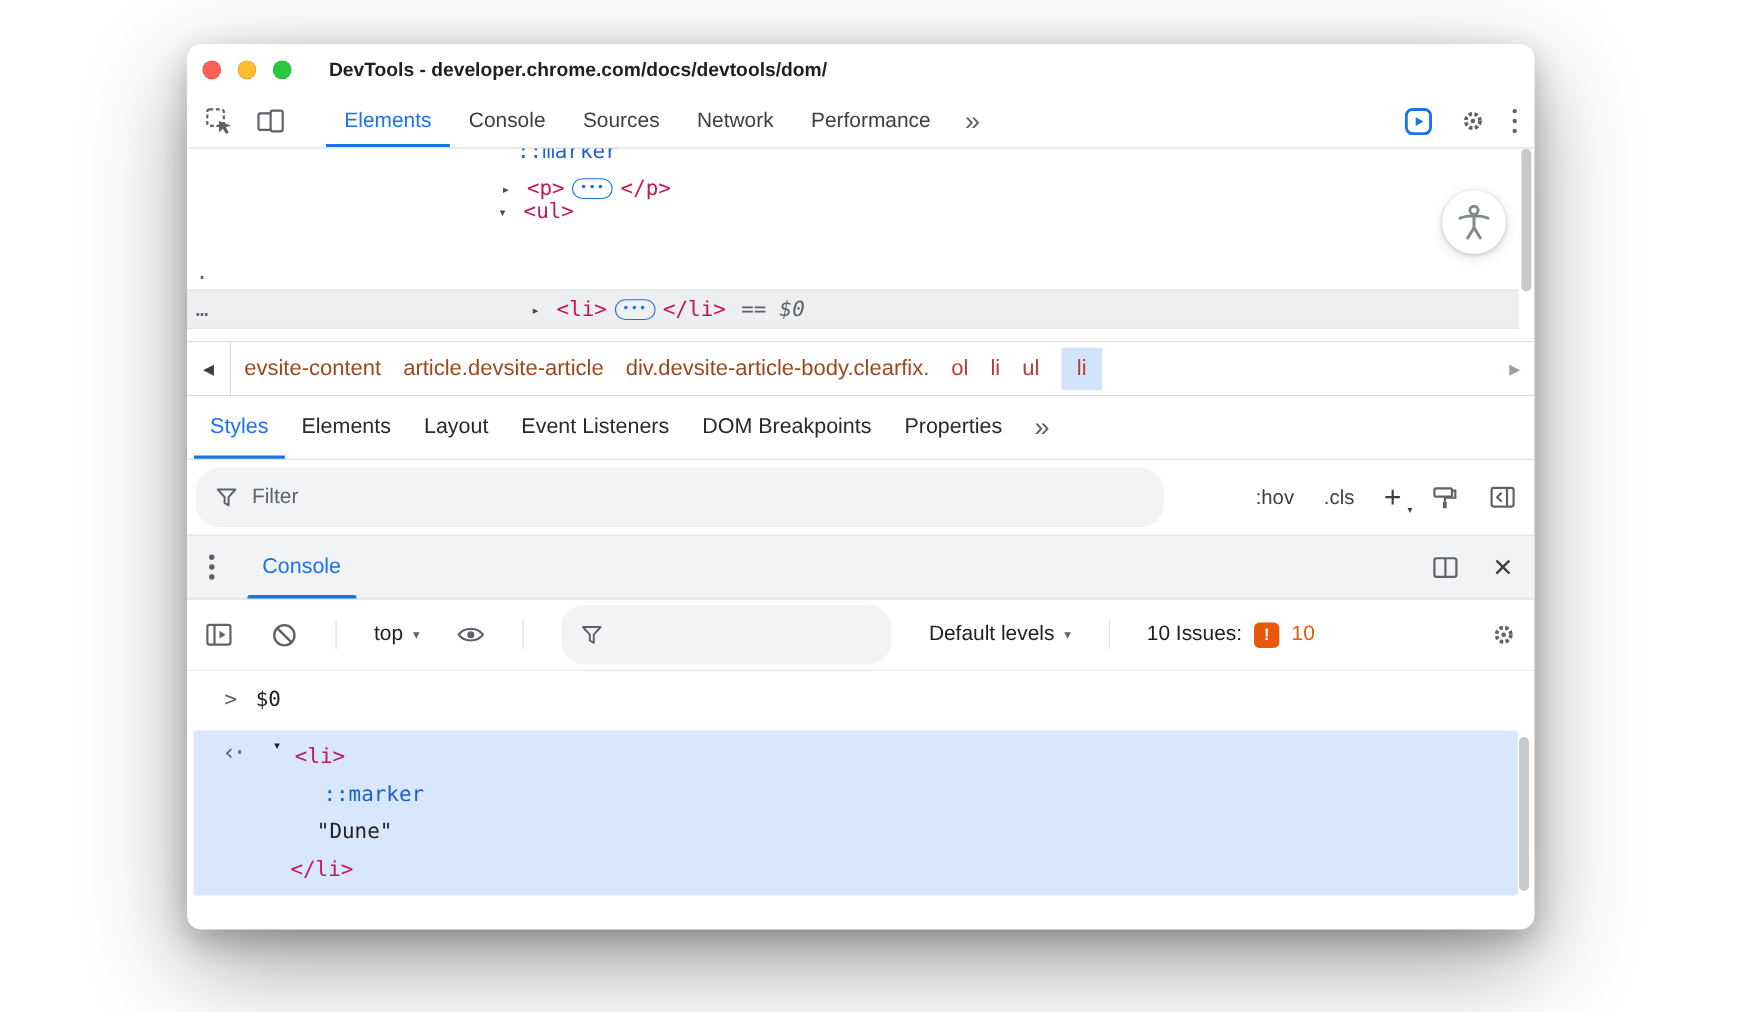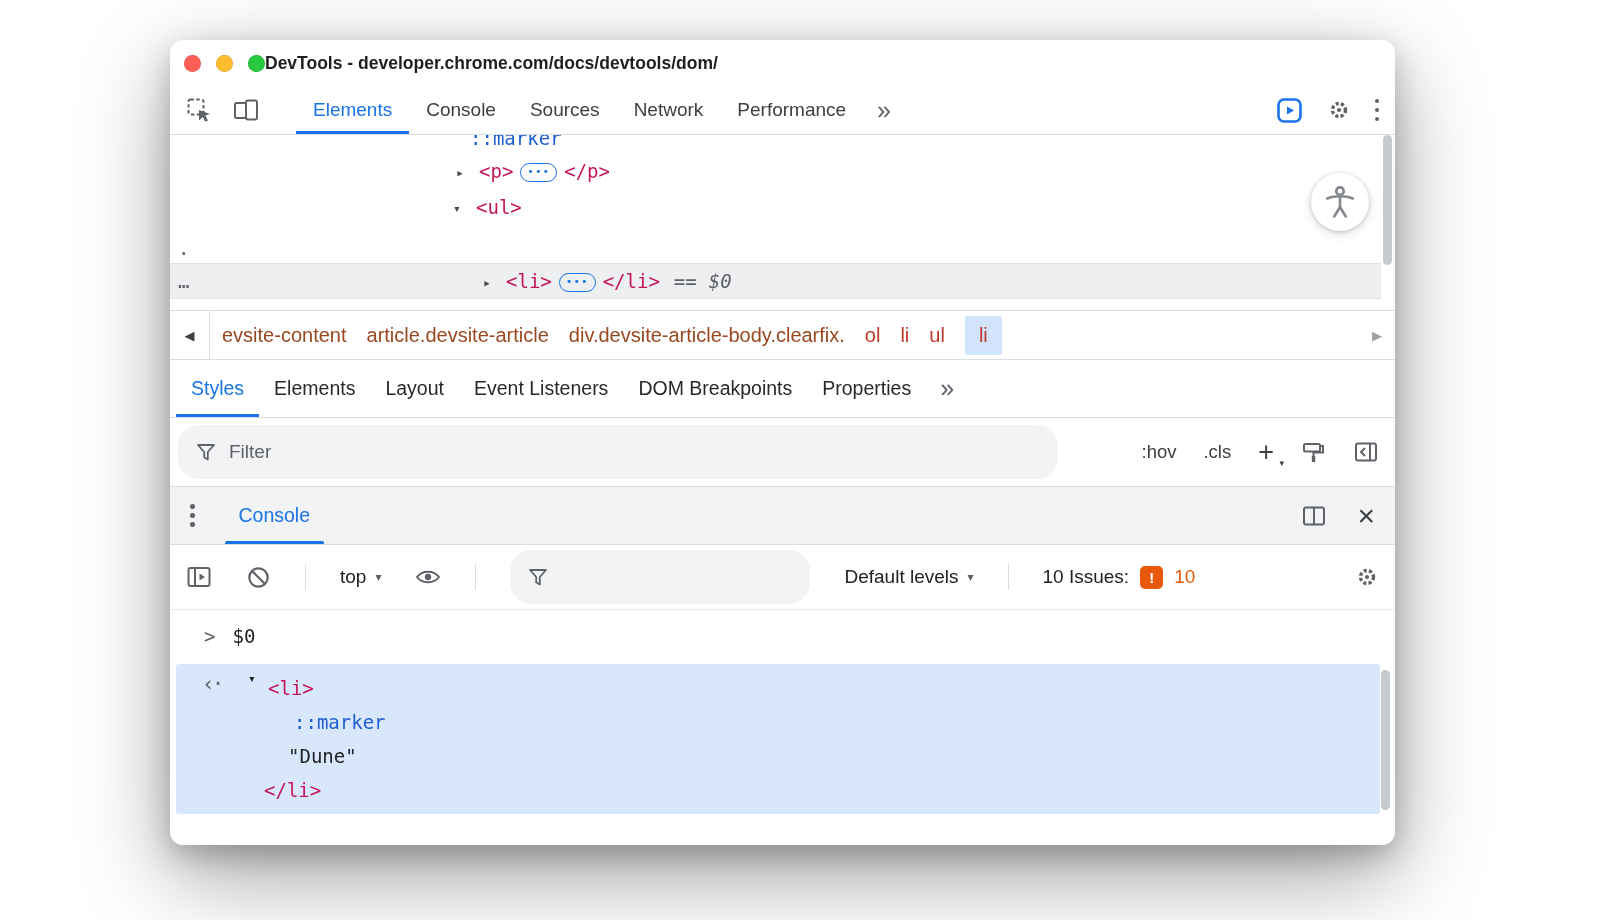--- a/index.html
+++ b/index.html
@@ -8,41 +8,41 @@
 
   .window { position:absolute; left:170px; top:40px; width:1225px; height:805px;
     background:#fff; border-radius:13px; overflow:hidden;
     box-shadow: 0 30px 90px rgba(0,0,0,.38), 0 10px 28px rgba(0,0,0,.22); }
 
   
   .titlebar { height:46px; display:flex; align-items:center; padding-left:14px; }
   .lights { display:flex; gap:15px; }
   .light { width:17px; height:17px; border-radius:50%; box-shadow: inset 0 0 0 .5px rgba(0,0,0,.18); }
   .light.red { background:#ff5f57; } .light.yellow { background:#febc2e; } .light.green { background:#28c840; }
-  .win-title { font-size:17.5px; font-weight:700; color:#1f1f1f; }
+  .win-title { margin-left:34px; font-size:17.5px; font-weight:700; color:#1f1f1f; }
 
   
   .toolbar { height:49px; display:flex; align-items:center; border-bottom:1px solid #dadce0; padding:0 16px; }
   .tb-icon { color:#5f6368; display:flex; align-items:center; justify-content:center; margin-right:20px; }
   .tabs { display:flex; height:100%; margin-left:16px; }
   .tab { display:flex; align-items:center; padding:0 17px; font-size:19px; color:#3c4043; cursor:default; }
   .tab.active { color:var(--accent); box-shadow: inset 0 -3px 0 var(--accent); }
   .more-chevron { color:#5f6368; font-size:25px; margin-left:14px; }
   .tb-right { margin-left:auto; display:flex; align-items:center; gap:24px; }
   .blue-ic { color:var(--accent); display:flex; }
   .dots { display:flex; flex-direction:column; align-items:center; }
   .dots i { width:4.5px; height:4.5px; border-radius:50%; background:#5f6368; margin:2.2px 0; }
 
   
   .dom-panel { position:relative; height:175px; overflow:hidden;
     font-family:"DejaVu Sans Mono", monospace; font-size:19px; }
   .dom-row { position:absolute; height:36px; line-height:36px; white-space:nowrap; }
   .r0 { top:-15px; left:300px; color:var(--pseudo); }
   .r1 { top:18px;  left:286px; }
-  .r2 { top:54px;  left:283px; }
+  .r2 { top:39px;  left:283px; }
   .r3 { top:90px;  left:313px; }
   .r4 { top:128px; left:313px; }
   .rowbg { position:absolute; top:128px; left:0; right:14px; height:36px; background:var(--row-highlight);
     border-top:1px solid rgba(0,0,0,.05); border-bottom:1px solid rgba(0,0,0,.05); }
   .tw { display:inline-block; width:23px; font-size:13px; color:#46484b; vertical-align:1px; }
   .tagc { color:var(--tag); }
   .pill { display:inline-block; vertical-align:3px; margin:0 7px; padding:0 6px; height:19px; line-height:15px;
     border:1.6px solid var(--accent); border-radius:10px; color:var(--accent); font-size:11px; letter-spacing:1px; }
   .eq { color:var(--muted); margin-left:14px; }
   .dollar { color:var(--muted); font-style:italic; margin-left:12px; }

